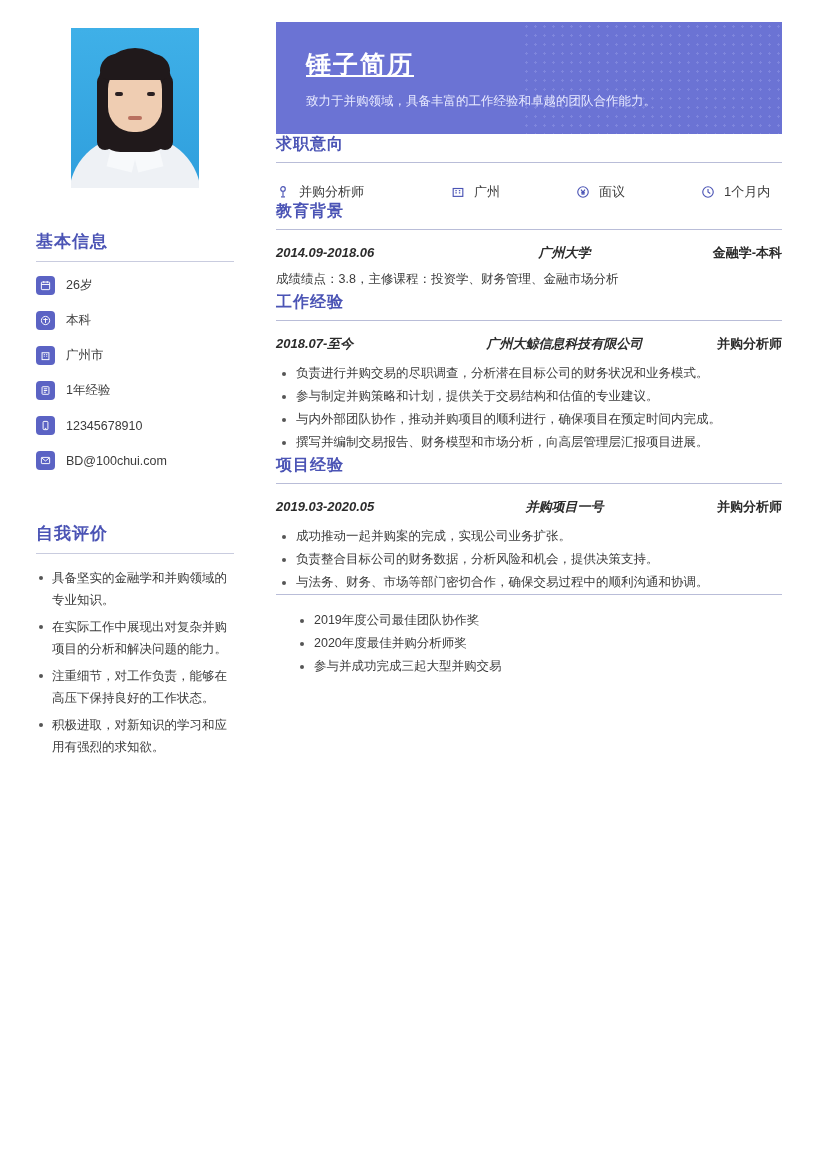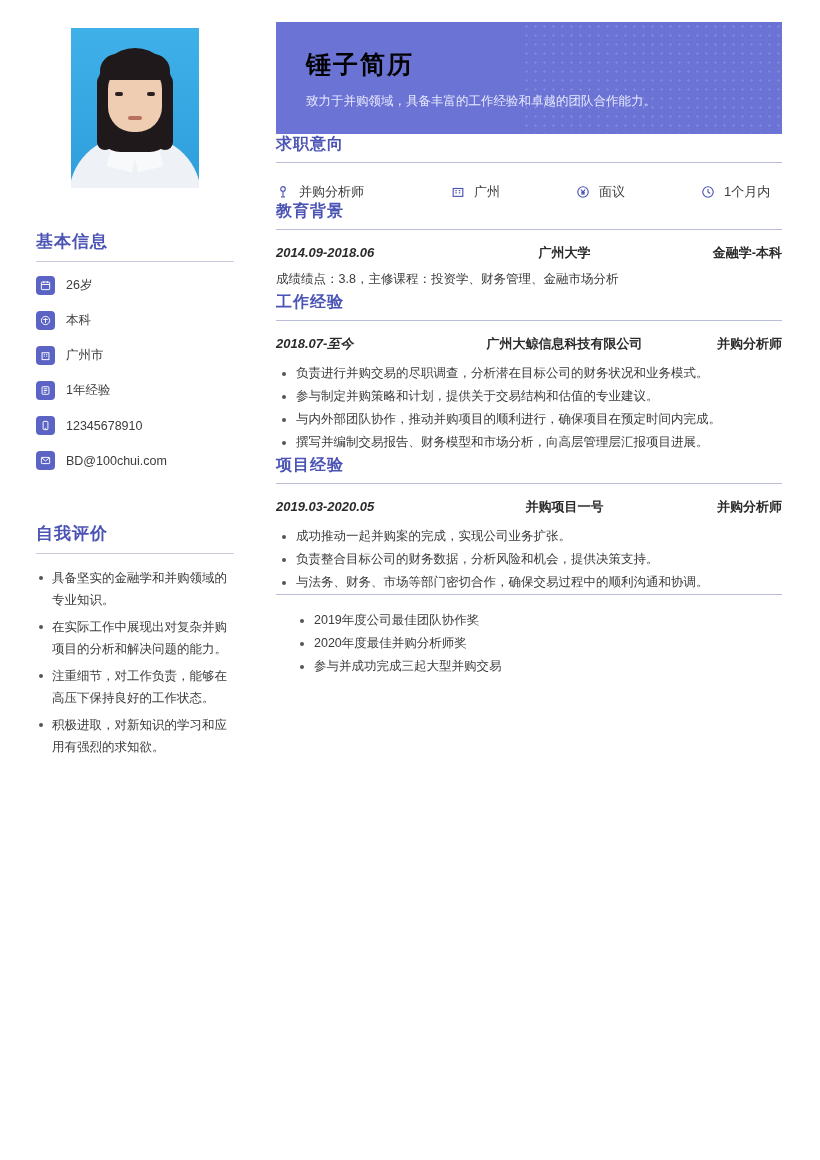--- a/index.html
+++ b/index.html
@@ -220,23 +220,24 @@
     width: 260px;
     height: 112px;
     opacity: .55;
     background-image: radial-gradient(#8f96e4 1.1px, transparent 1.2px);
     background-size: 9px 9px;
   }
   .banner-title {
     position: relative;
     font-size: 25px;
     font-weight: bold;
-    color: #000000;
+    color: #ffffff;
     letter-spacing: 2px;
     margin: 0 0 12px 0;
+    text-decoration: underline;
   }
   .banner-sub {
     position: relative;
     font-size: 12.5px;
     color: #e8eaff;
     margin: 0;
   }
 
   .rsection { }
   .rsection-title {
@@ -275,21 +276,21 @@
 
   .entry-head {
     display: flex;
     align-items: baseline;
     font-size: 13px;
     font-weight: bold;
     color: #2b2b2b;
     margin-bottom: 9px;
   }
   .entry-head .eh-left { width: 38%; font-style: italic; }
-  .entry-head .eh-mid { width: 38%; text-align: center; }
+  .entry-head .eh-mid { width: 38%; text-align: center; font-style: italic; }
   .entry-head .eh-right { width: 24%; text-align: right; }
 
   .entry-note {
     font-size: 12.5px;
     color: #3b3b3b;
     margin: 0 0 4px 0;
   }
   .bullets {
     list-style: none;
     margin: 0;

